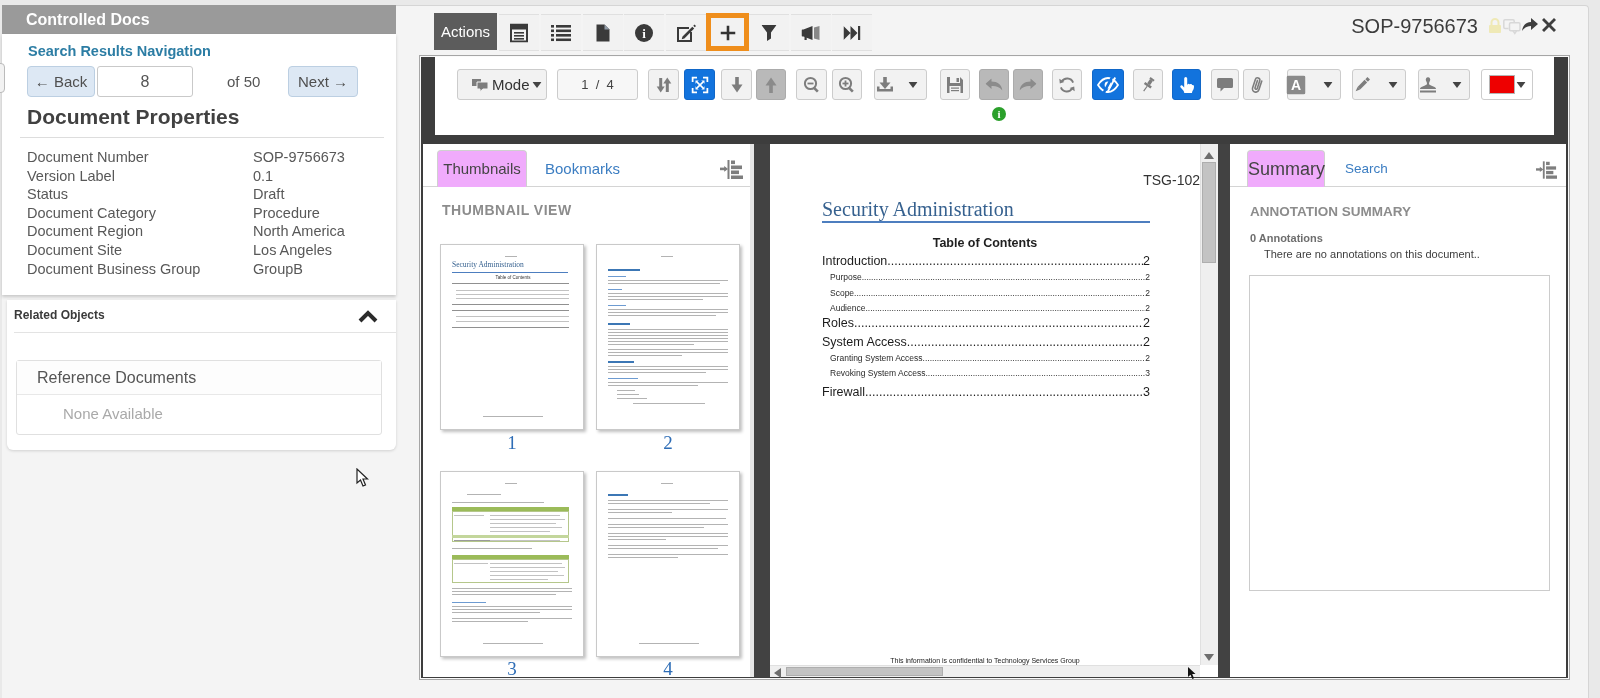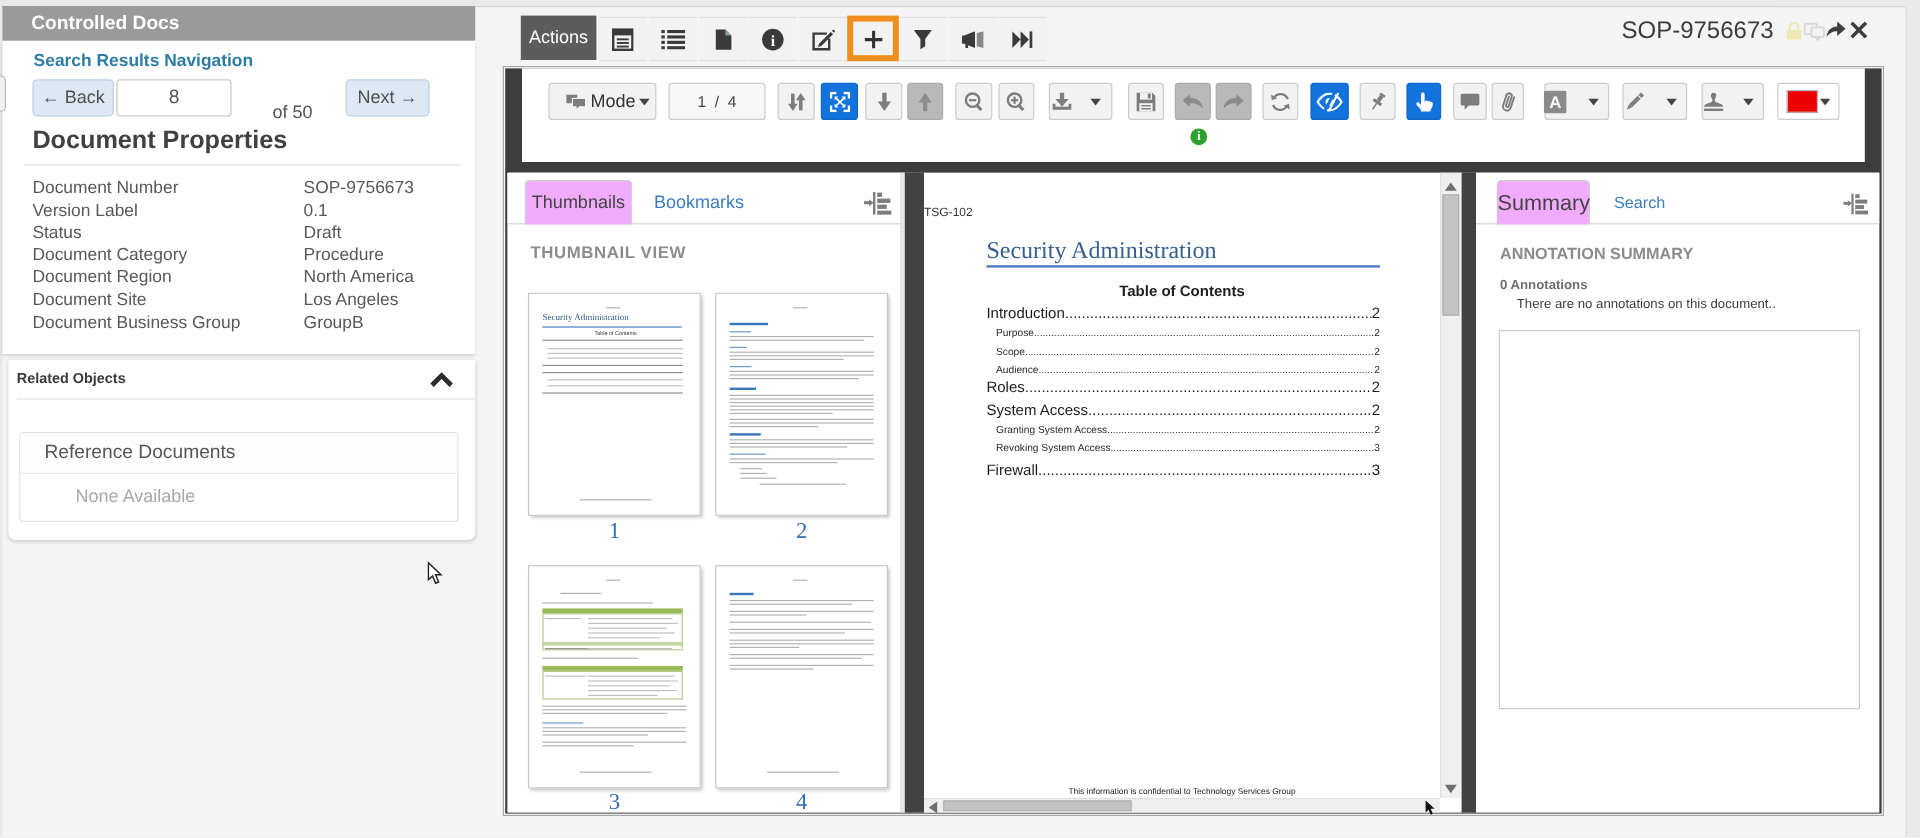--- a/index.html
+++ b/index.html
@@ -10,21 +10,21 @@
   
   #sb-bar { left:2px; top:5px; width:394px; height:29px; background:#9a9a9a; color:#fff;
             font-size:16px; font-weight:bold; line-height:29px; padding-left:24px; }
   #sb-sec1 { left:2px; top:34px; width:394px; height:261px; background:#ffffff;
              box-shadow:0 2px 3px rgba(0,0,0,0.18); }
   .srn { left:26px; top:9px; color:#2c7da4; font-size:14.5px; font-weight:bold; }
   .btn-nav { height:31px; background:#dde8f4; border:1px solid #bccfe2; border-radius:4px;
              color:#4f4f4f; font-size:15px; text-align:center; line-height:29px; }
   #inp8 { left:95px; top:32px; width:96px; height:31px; background:#fff; border:1px solid #c9c9c9;
           border-radius:3px; color:#555; font-size:16px; text-align:center; line-height:29px; }
-  .of50 { left:225px; top:51px; color:#555; font-size:15px; }
+  .of50 { left:225px; top:39px; color:#555; font-size:15px; }
   .docprops { left:25px; top:71px; color:#414141; font-size:21px; font-weight:bold; }
   .hr1 { left:18px; top:103px; width:364px; height:1px; background:#dddddd; }
   .prow { position:absolute; left:25px; width:360px; color:#585858; font-size:14.5px; }
   .prow b { position:absolute; left:226px; font-weight:normal; }
   #sb-sec2 { left:7px; top:300px; width:389px; height:150px; background:#ffffff;
              border-radius:0 0 6px 6px; box-shadow:0 1px 3px rgba(0,0,0,0.15); }
   .ro-head { left:7px; top:0px; width:382px; height:33px; border-bottom:1px solid #e3e3e3; }
   .ro-title { left:7px; top:8px; color:#3a3a3a; font-size:12px; font-weight:bold; }
   .refcard { position:absolute; left:9px; top:60px; width:366px; height:75px; border:1px solid #e0e0e0; border-radius:3px; background:#fff; }
   .refcard .rc-h { position:absolute; left:0; top:0; right:0; height:34px; border-bottom:1px solid #e8e8e8;
@@ -512,21 +512,21 @@
         <div class="ln" style="left:42px; top:171px; width:60px; background:#b3b3b3;"></div>
       </div>
       <div class="tnum" style="left:17px; top:288px;">1</div>
       <div class="tnum" style="left:173px; top:288px;">2</div>
       <div class="tnum" style="left:17px; top:514px;">3</div>
       <div class="tnum" style="left:173px; top:514px;">4</div>
       <div class="abs" style="left:327px; top:0; width:4px; height:533px; background:#e6e6e6;"></div>
     </div>
     <div class="abs" id="splitter1"></div>
     <div class="abs" id="docpane">
-      <div class="abs" style="left:0; top:28px; width:430px; text-align:left; font-size:10px; color:#333;">TSG-102</div>
+      <div class="abs" style="left:0; top:28px; width:430px; text-align:right; font-size:14px; color:#333;">TSG-102</div>
       <div class="abs" style="left:52px; top:54px; font-family:'Liberation Serif',serif; font-size:20px; color:#36618f;">Security Administration</div>
       <div class="abs" style="left:52px; top:77px; width:328px; height:2px; background:#4d7ebf;"></div>
       <div class="abs" style="left:0; top:92px; width:430px; text-align:center; font-size:12.5px; font-weight:bold; color:#1f1f1f;">Table of Contents</div>
       <div class="dottedrow" style="top:110px; font-size:12.5px;">
           <span>Introduction</span>
           <span class="dots">....................................................................................................................................</span>
           <span>2</span>
         </div>
       <div class="dottedrow sub" style="top:128px;">
           <span>Purpose</span>

